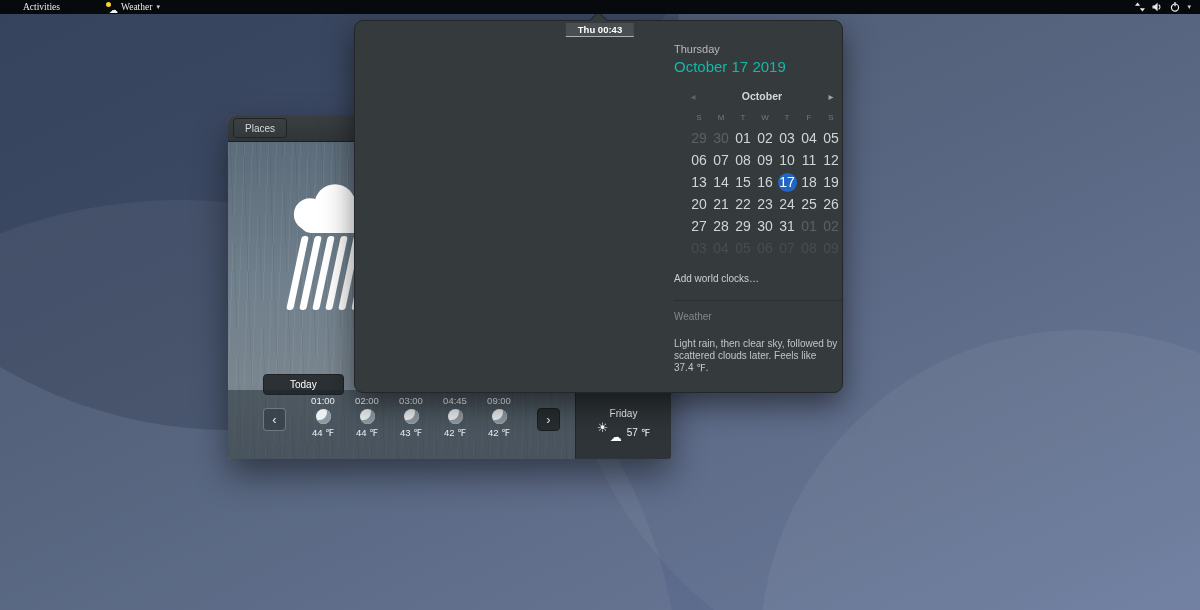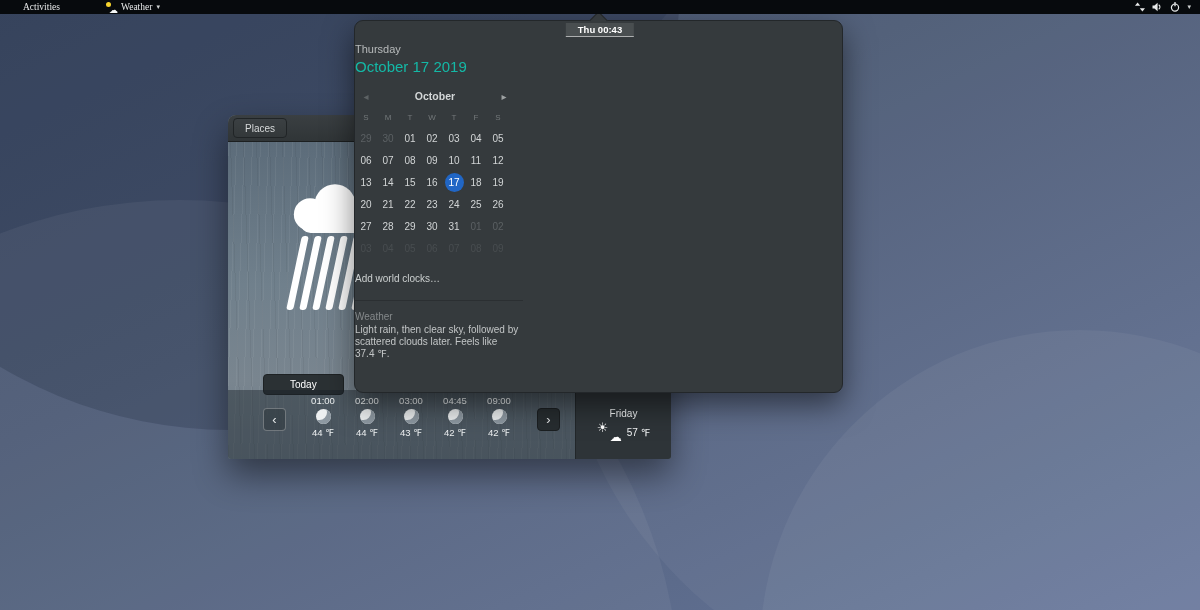--- a/index.html
+++ b/index.html
@@ -75,43 +75,43 @@
 
   
   .popover { position:absolute; left:354px; top:20px; width:489px; height:373px; z-index:6;
              background:#353a3d; border:1px solid #23272a; border-radius:9px;
              box-shadow:0 12px 30px rgba(0,0,0,0.5); display:flex; color:#c9cccd; }
   .notch { position:absolute; left:237px; top:-7px; width:13px; height:13px; background:#353a3d;
            border-left:1px solid #23272a; border-top:1px solid #23272a; transform:rotate(45deg); }
   .notif-pane { width:298px; border-right:1px solid #2a2e31; display:flex; flex-direction:column;
                 align-items:center; justify-content:center; gap:9px; border-radius:9px 0 0 9px; }
   .notif-label { font-size:11px; color:#d9dcdc; }
-  .cal-pane { flex:1; padding:22px 0 0 0; display:flex; flex-direction:column; align-items:flex-start; }
+  .cal-pane { flex:1; padding:22px 0 0 0; display:flex; flex-direction:column; align-items:flex-end; }
   .cal-inner { width:168px; }
   .cal-weekday { font-size:11px; color:#b7babb; }
   .cal-date { font-size:15px; color:#14b8a6; margin-top:3px; font-weight:normal; }
   .month-nav { display:flex; align-items:center; margin-top:15px; width:160px; }
   .nav-arrow { background:none; border:none; font-family:inherit; cursor:pointer; font-size:10px; width:22px; text-align:center; }
   .nav-prev { color:#5d6264; }
   .nav-next { color:#9da1a2; }
   .month-label { flex:1; text-align:center; font-size:10.5px; font-weight:bold; color:#d4d7d8; }
   .weekday-row, .days-grid { display:grid; grid-template-columns:repeat(7,22px); justify-content:center; }
   .weekday-row { margin-top:11px; }
   .wd { text-align:center; font-size:8px; color:#73787a; }
   .days-grid { grid-auto-rows:22px; margin-top:5px; }
-  .day { display:flex; align-items:center; justify-content:center; font-size:10px; color:#d2d5d6;
+  .day { display:flex; align-items:center; justify-content:center; font-size:14px; color:#d2d5d6;
          cursor:pointer; }
   .day.muted { color:#5b6063; }
   .day.dim { color:#484d50; }
   .day.selected { width:19px; height:19px; border-radius:50%; background:#2166c5; color:#fff;
                   justify-self:center; align-self:center; }
   .add-clocks { margin-top:14px; font-size:10px; color:#ccd0d0; cursor:pointer; }
   .weather-section { margin-top:16px; padding-top:10px; border-top:1px solid #2b2f32; width:168px; }
   .weather-title { font-size:10px; color:#85898b; }
-  .weather-text { margin-top:2px; font-size:10px; color:#c2c5c6; line-height:1.22; width:164px; }
+  .weather-text { margin-top:16px; font-size:10px; color:#c2c5c6; line-height:1.22; width:164px; }
 
   .bell-svg { fill:#ced1d2; }
 </style>
 </head>
 <body>
 
 <div class="stage">
   <div class="bg-circle bgc1"></div>
   <div class="bg-circle bgc2"></div>
   <div class="bg-circle bgc3"></div>

